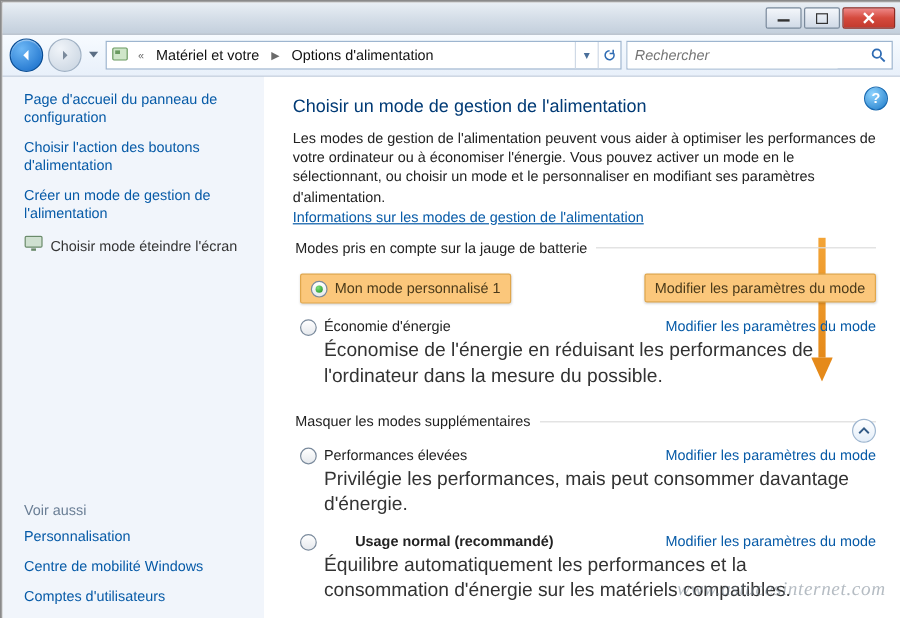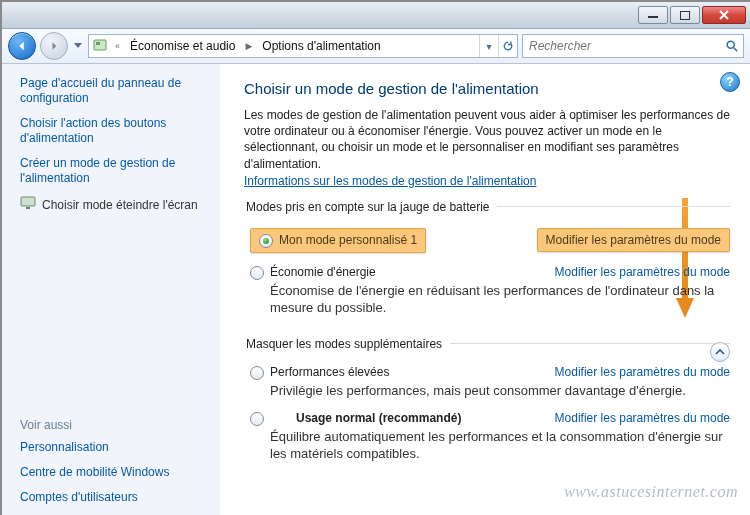--- a/index.html
+++ b/index.html
@@ -282,21 +282,21 @@
   .plan-name { font-size: 12px; color: #222; }
   .plan-name.bold { font-weight: bold; margin-left: 26px; }
   .plan-action {
     color: #065aa7;
     font-size: 12px;
     cursor: pointer;
     text-align: right;
     white-space: nowrap;
   }
   .plan-detail {
-    font-size: 13px;
+    font-size: 16px;
     color: #333;
     margin: 3px 0 0 20px;
     line-height: 1.3;
   }
   
   .hl {
     background: #fbc77b;
     border: 1px solid #e0a64b;
     border-radius: 2px;
     padding: 4px 8px;
@@ -372,21 +372,21 @@
   <div class="address">
     <span class="cp-icon">
       <svg width="16" height="16" viewBox="0 0 16 16">
           <rect x="2" y="2" width="12" height="10" rx="1" fill="#cfe6c9" stroke="#6a9a60"></rect>
           <rect x="4" y="4" width="4" height="3" fill="#6a9a60"></rect>
         </svg>
     </span>
     <span class="crumb">
         <span class="sep">«</span>
       </span>
-    <span class="crumb">Économise et audio</span>
+    <span class="crumb">Matériel et votre</span>
     <span class="crumb">
         <span class="sep">▶</span>
       </span>
     <span class="crumb">Options d'alimentation</span>
     <span class="end"></span>
     <div class="addr-btn">▾</div>
     <div class="addr-btn">
       <svg width="12" height="12" viewBox="0 0 16 16">
           <path d="M8 3 a5 5 0 1 0 4.5 2.8 M12 2 v4 h-4" fill="none" stroke="#2e6bb3" stroke-width="1.7"></path>
         </svg>

